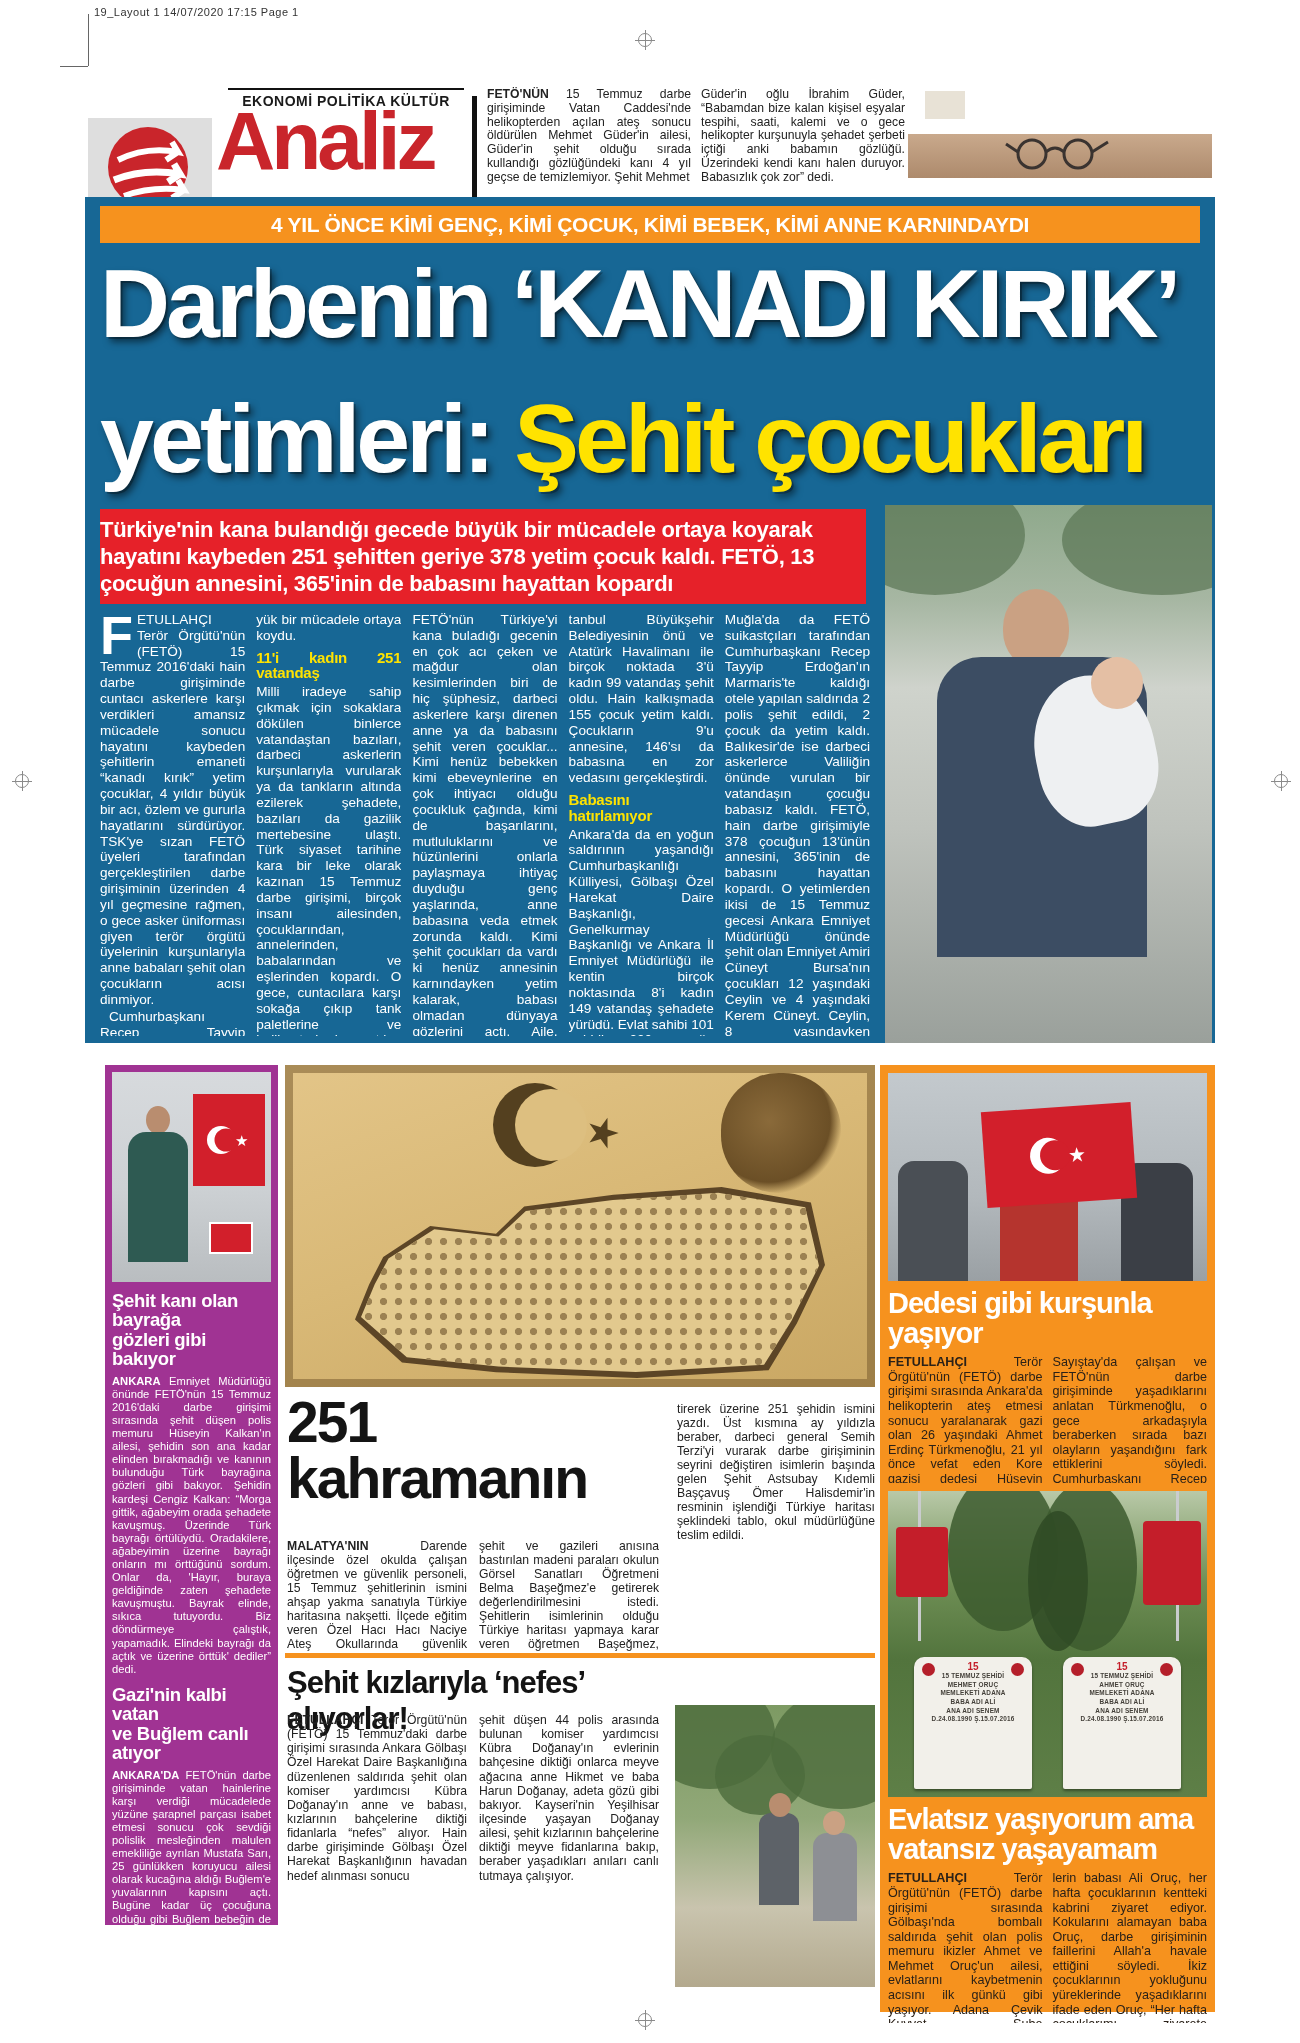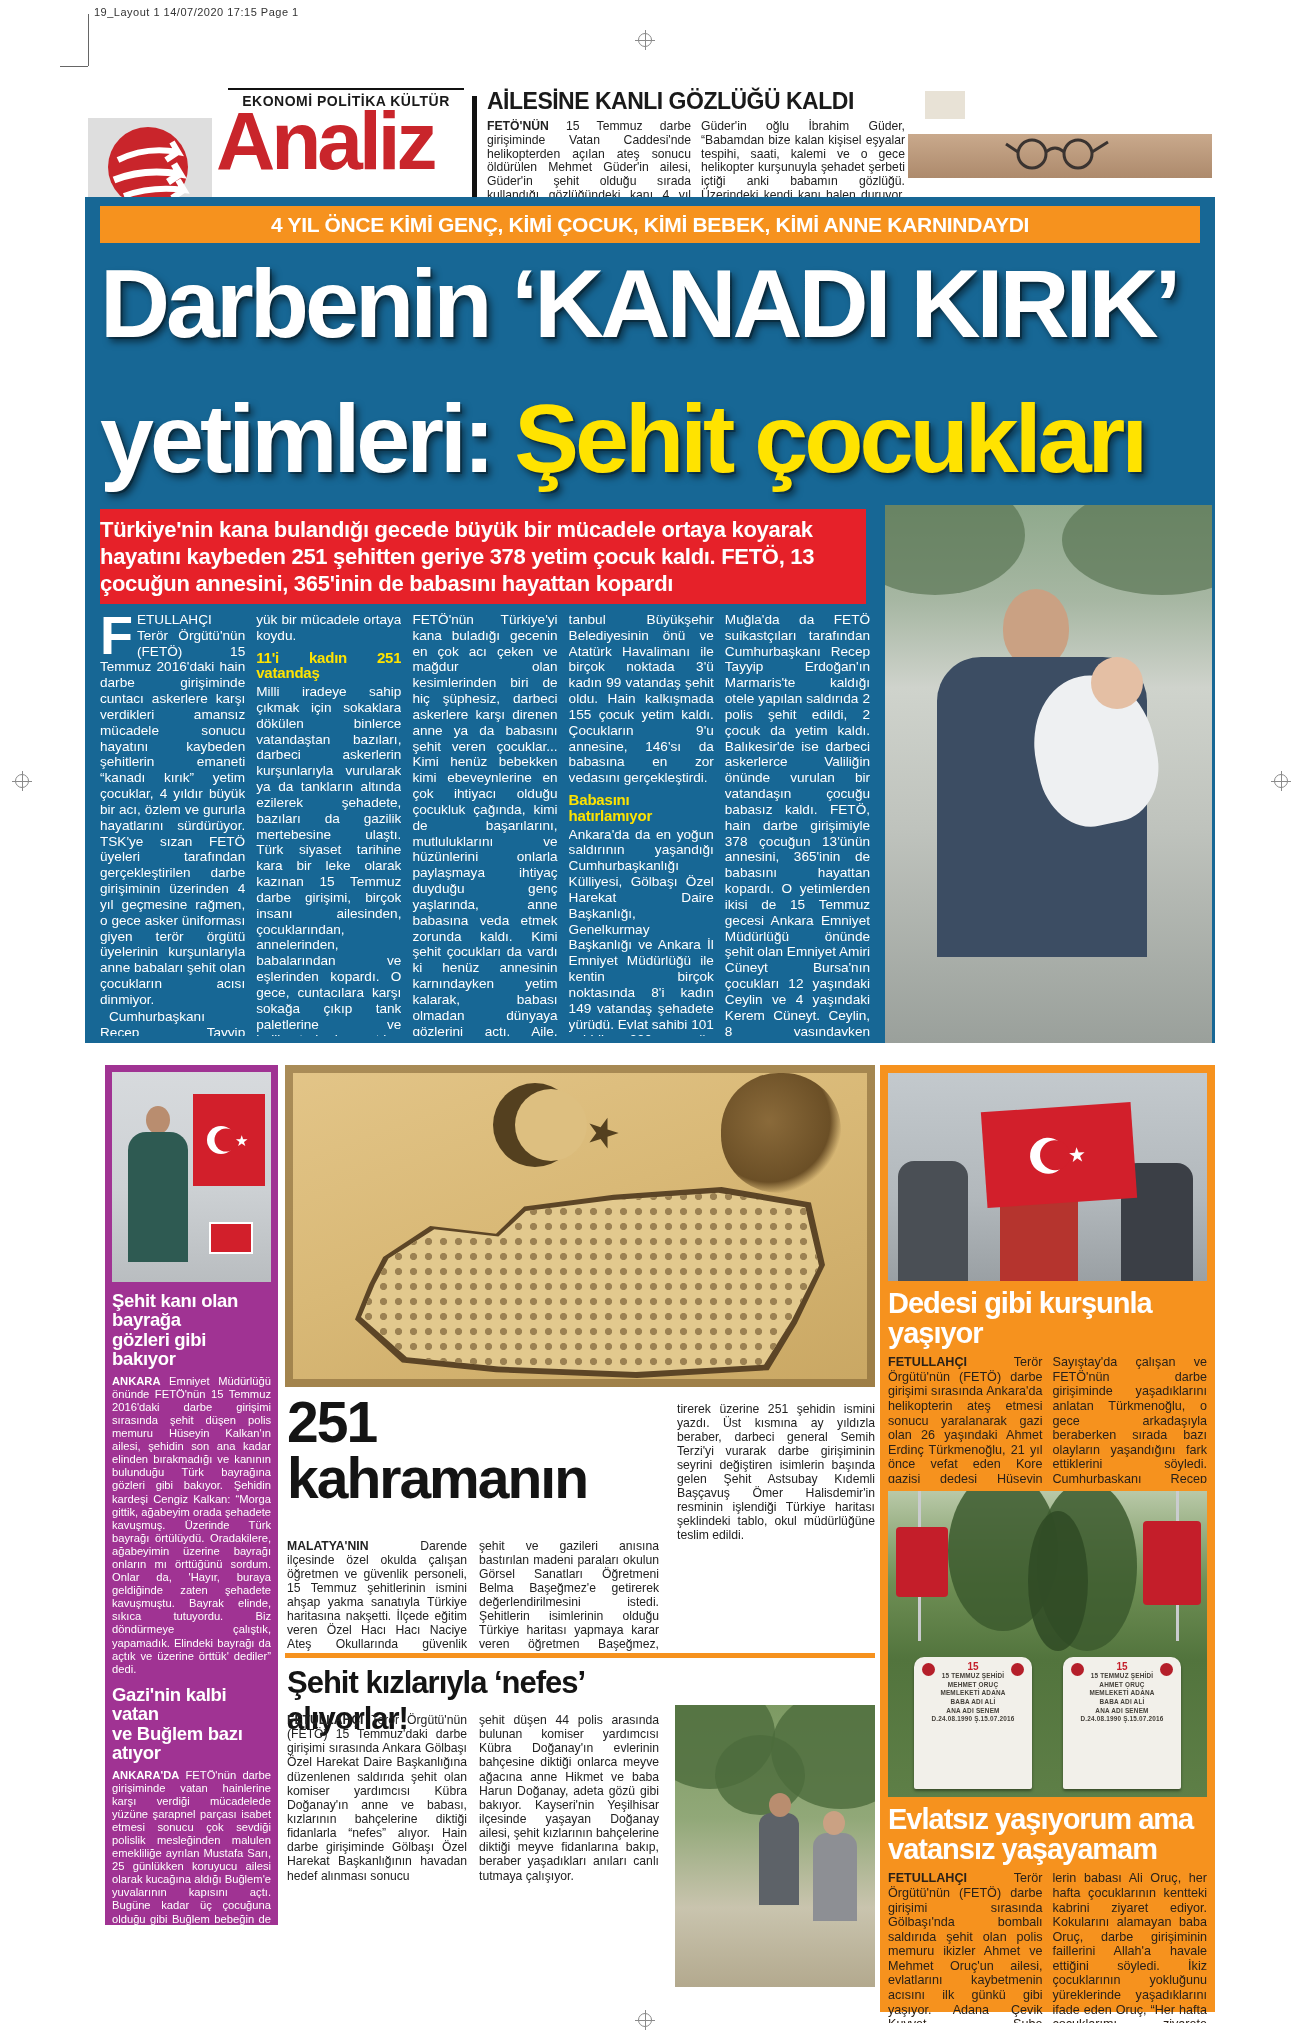--- a/index.html
+++ b/index.html
@@ -156,21 +156,20 @@
     <div class="tagline-line"></div>
     <div class="tagline">EKONOMİ POLİTİKA KÜLTÜR</div>
     <div class="logo-text">Analiz</div>
     <div class="mast-date">15 TEMMUZ 2020 ÇARŞAMBA</div>
     <div class="mast-web">www.analizgazetesi.com.tr</div>
     <div class="mast-rule"></div>
     <div class="mast-divider"></div>
   </header>
 
   <section class="top-story">
-    <h2>AİLESİNE KANLI GÖZLÜĞÜ KALDI</h2>
     <div class="ts-cols">
       <p><b>FETÖ'NÜN</b><span> 15 Temmuz darbe girişiminde Vatan Caddesi'nde helikopterden açılan ateş sonucu öldürülen Mehmet Güder'in ailesi, Güder'in şehit olduğu sırada kullandığı gözlüğündeki kanı 4 yıl geçse de temizlemiyor. Şehit Mehmet</span></p>
       <p>Güder'in oğlu İbrahim Güder, “Babamdan bize kalan kişisel eşyalar tespihi, saati, kalemi ve o gece helikopter kurşunuyla şehadet şerbeti içtiği anki babamın gözlüğü. Üzerindeki kendi kanı halen duruyor. Babasızlık çok zor” dedi.</p>
     </div>
   </section>
 
   <div class="top-photo">
     <div class="tp-table"></div>
     <div class="tp-frame"></div>
     <svg class="tp-glasses" width="110" height="40" viewBox="0 0 110 40">
@@ -242,21 +241,21 @@
     <div class="lp-title">
       <span>Şehit kanı olan bayrağa</span><br>
       <span>gözleri gibi bakıyor</span>
     </div>
     <div class="lp-body">
       <b>ANKARA</b><span> Emniyet Müdürlüğü önünde FETÖ'nün 15 Temmuz 2016'daki darbe girişimi sırasında şehit düşen polis memuru Hüseyin Kalkan'ın ailesi, şehidin son ana kadar elinden bırakmadığı ve kanının bulunduğu Türk bayrağına gözleri gibi bakıyor. Şehidin kardeşi Cengiz Kalkan: “Morga gittik, ağabeyim orada şehadete kavuşmuş. Üzerinde Türk bayrağı örtülüydü. Oradakilere, ağabeyimin üzerine bayrağı onların mı örttüğünü sordum. Onlar da, 'Hayır, buraya geldiğinde zaten şehadete kavuşmuştu. Bayrak elinde, sıkıca tutuyordu. Biz döndürmeye çalıştık, yapamadık. Elindeki bayrağı da açtık ve üzerine örttük' dediler” dedi.</span>
     </div>
 
     <div class="lp-title">
       <span>Gazi'nin kalbi vatan</span><br>
-      <span>ve Buğlem bazı atıyor</span>
+      <span>ve Buğlem canlı atıyor</span>
     </div>
     <div class="lp-body">
       <b>ANKARA'DA</b><span> FETÖ'nün darbe girişiminde vatan hainlerine karşı verdiği mücadelede yüzüne şarapnel parçası isabet etmesi sonucu çok sevdiği polislik mesleğinden malulen emekliliğe ayrılan Mustafa Sarı, 25 günlükken koruyucu ailesi olarak kucağına aldığı Buğlem'e yuvalarının kapısını açtı. Bugüne kadar üç çocuğuna olduğu gibi Buğlem bebeğin de 9 aydır üzerine titreyen Sarı: “15 Temmuz'da olduğu gibi Buğlem için de elimden geleni yapacağım. O bizim her şeyimiz. Ailemizden herkes onda bir parçasını buldu” diye konuştu. Eşini uzun soluklu tedavi sürecinde hiç yalnız bırakmayan Gürcü Sarı, “Eşim, yaşadığı tüm zorluklara rağmen</span>
     </div>
 
   </aside>
 
   <section class="center-col">
     <div class="big-photo">
       <div class="bp-map-back"></div>

